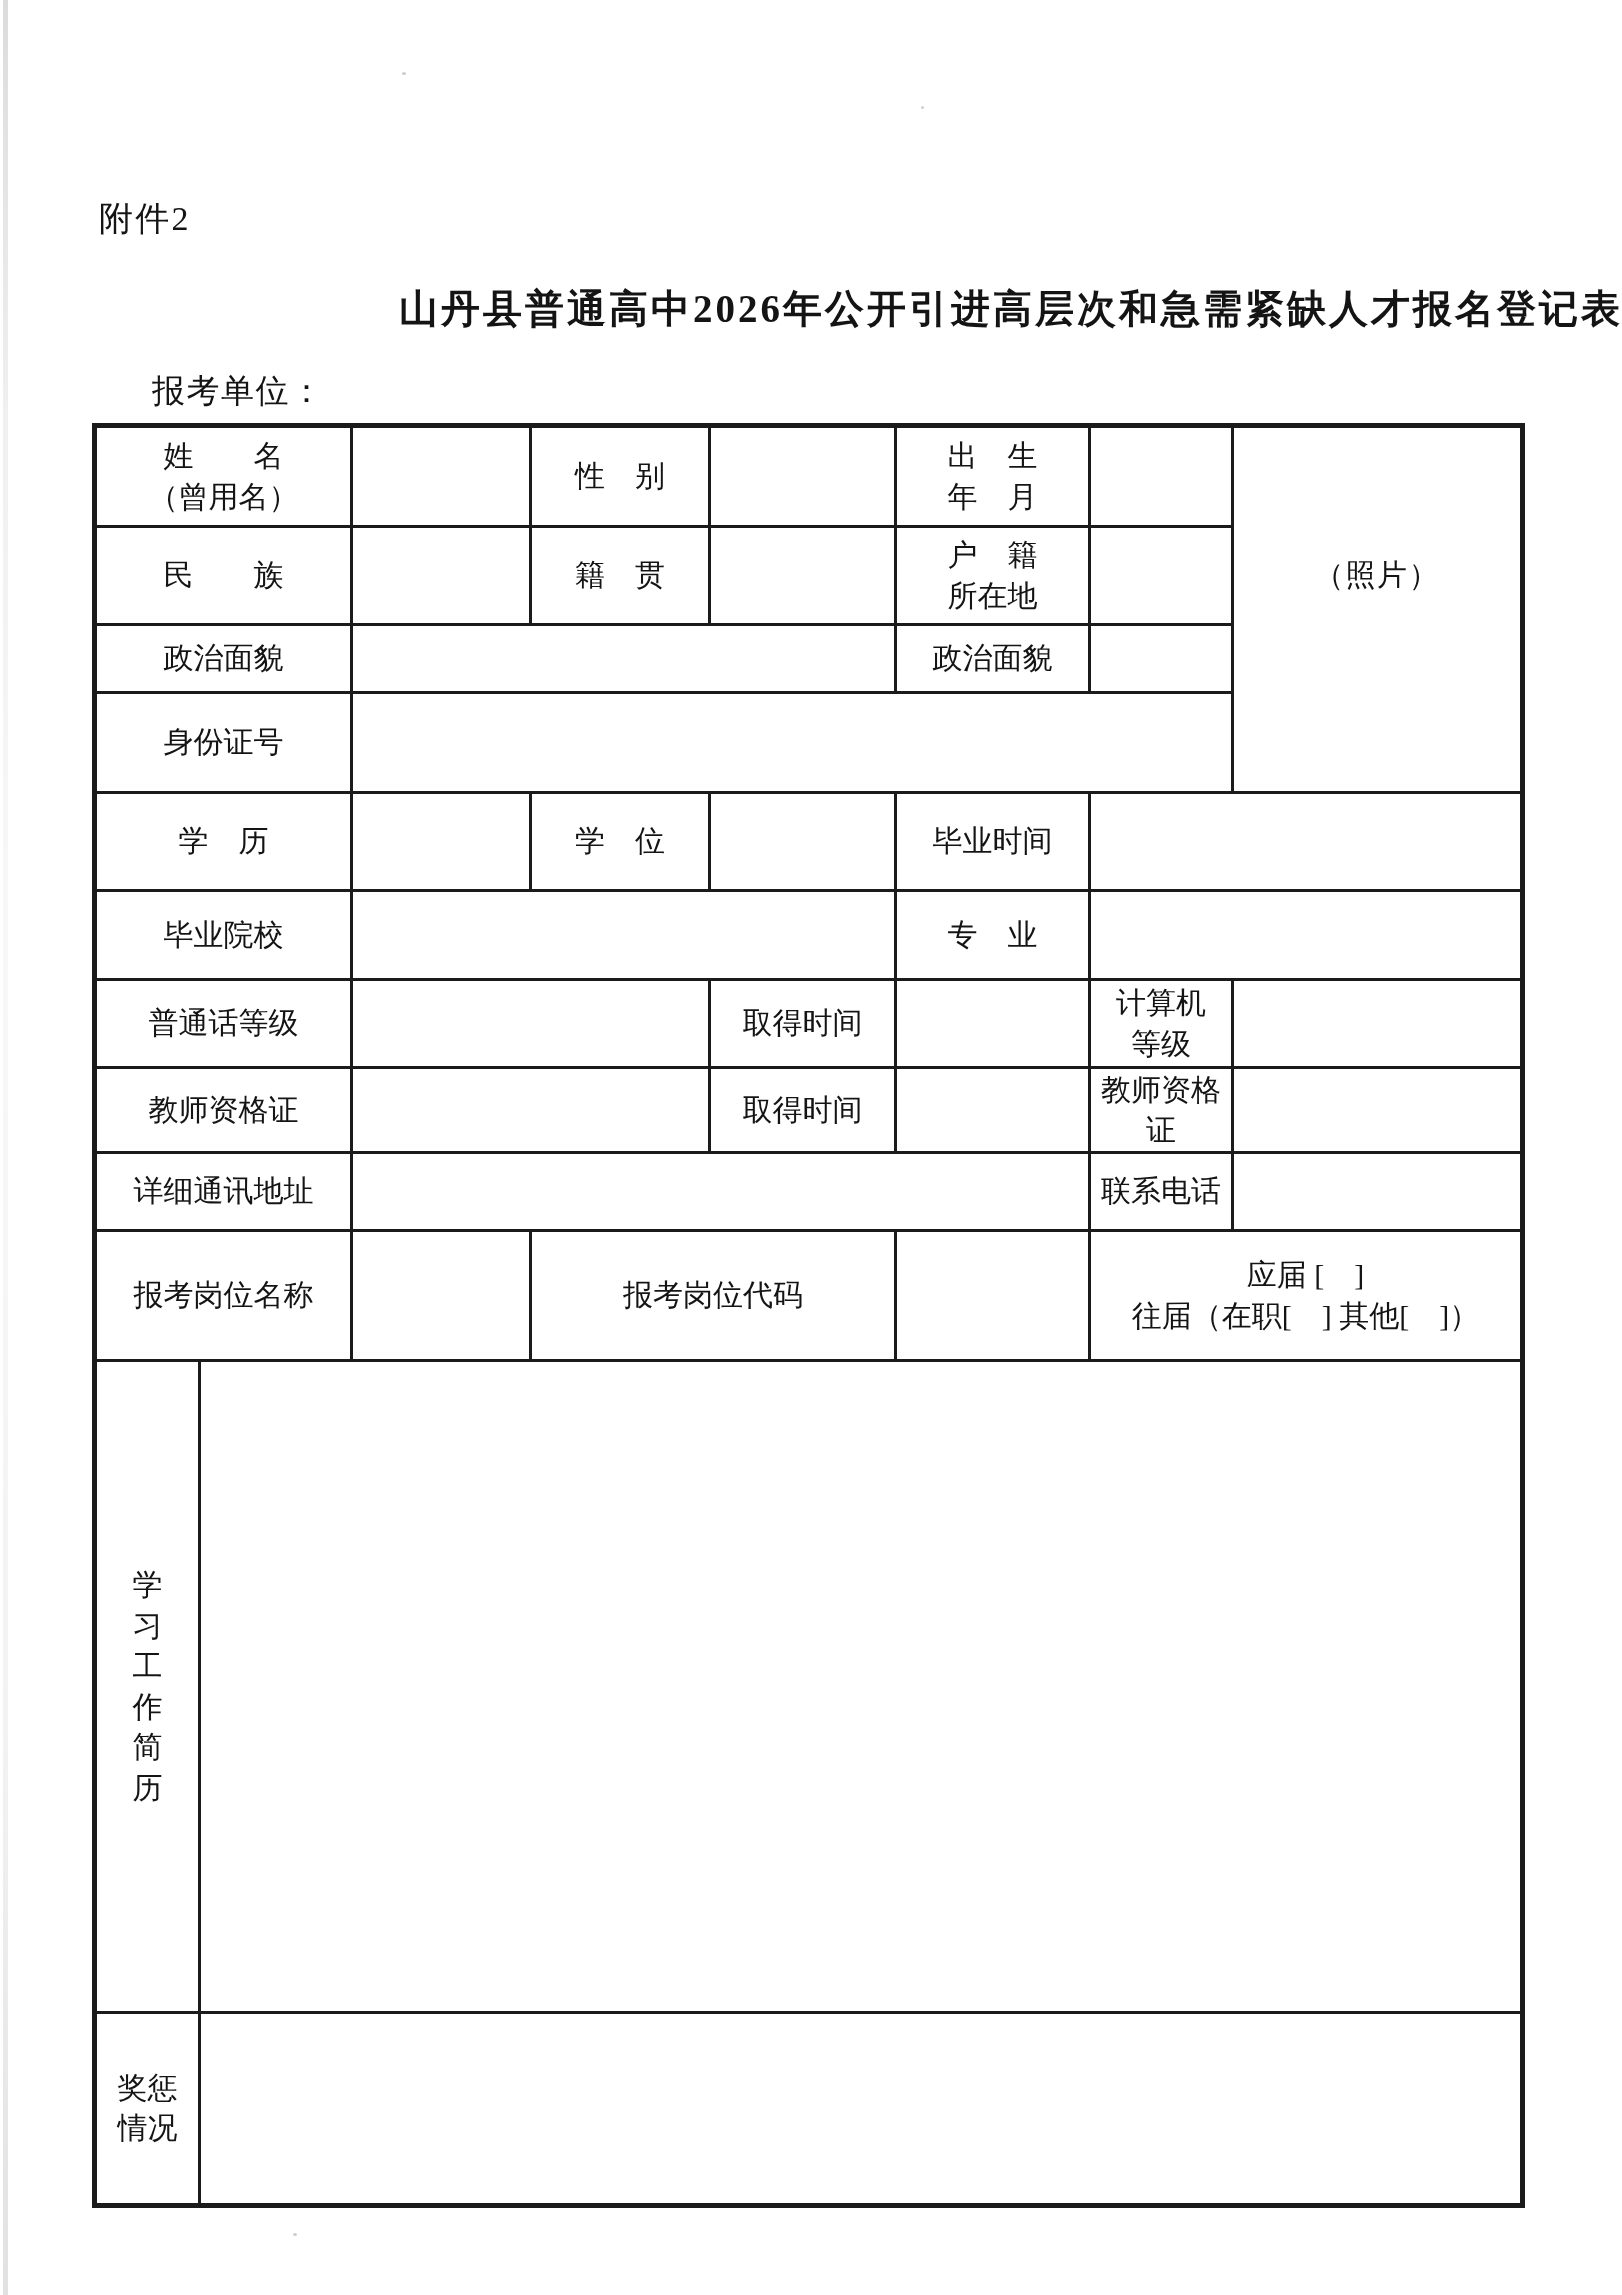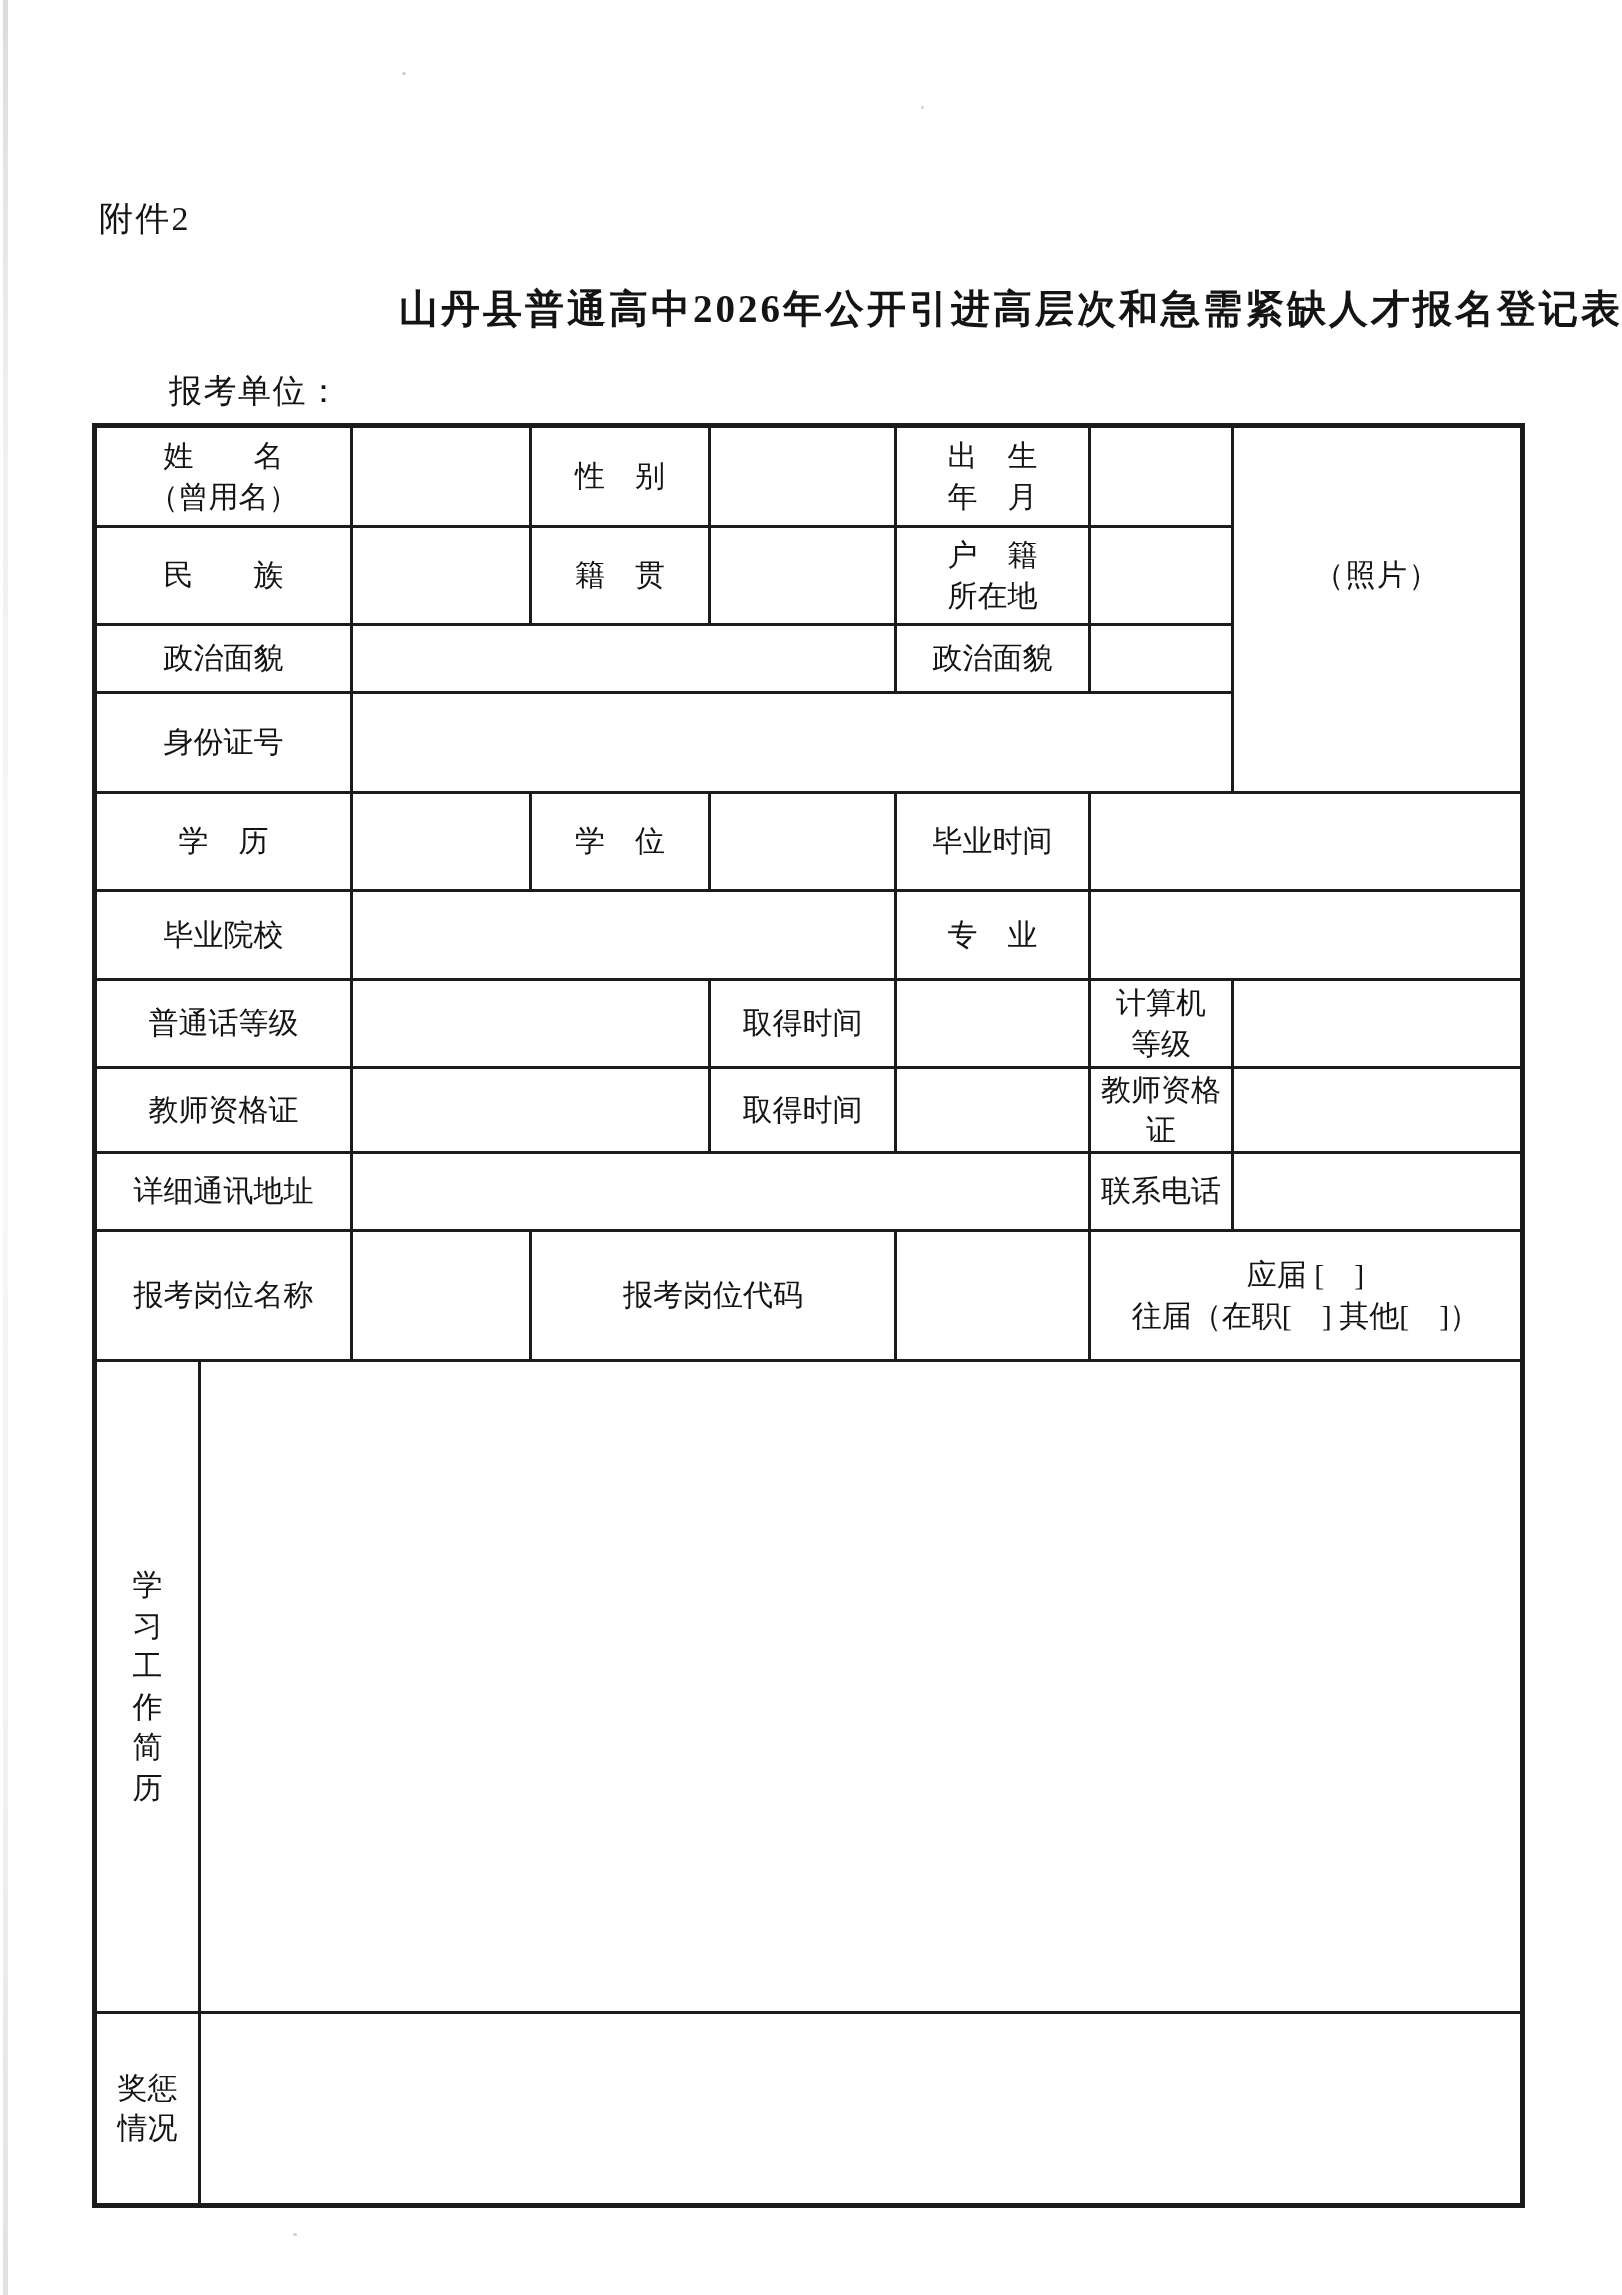--- a/index.html
+++ b/index.html
@@ -28,21 +28,21 @@
     position: absolute; left: 99px; top: 196px;
     font-size: 34px; letter-spacing: 2.2px;
   }
   .title {
     position: absolute; left: 0; top: 282px; width: 100%;
     text-align: right; font-size: 39px; font-weight: bold; letter-spacing: 3px;
     white-space: nowrap;
   }
   .unit {
     position: absolute; left: 152px; top: 369px;
-    font-size: 33px; letter-spacing: 1.5px; margin-left: 17px;
+    font-size: 33px; letter-spacing: 1.5px;
   }
 
   table.form {
     position: absolute; left: 92px; top: 423px;
     width: 1429px; height: 1785px;
     border-collapse: collapse; table-layout: fixed;
     border: 5.2px solid #1b1b1b;
   }
   table.form td {
     border: 3px solid #1b1b1b;

